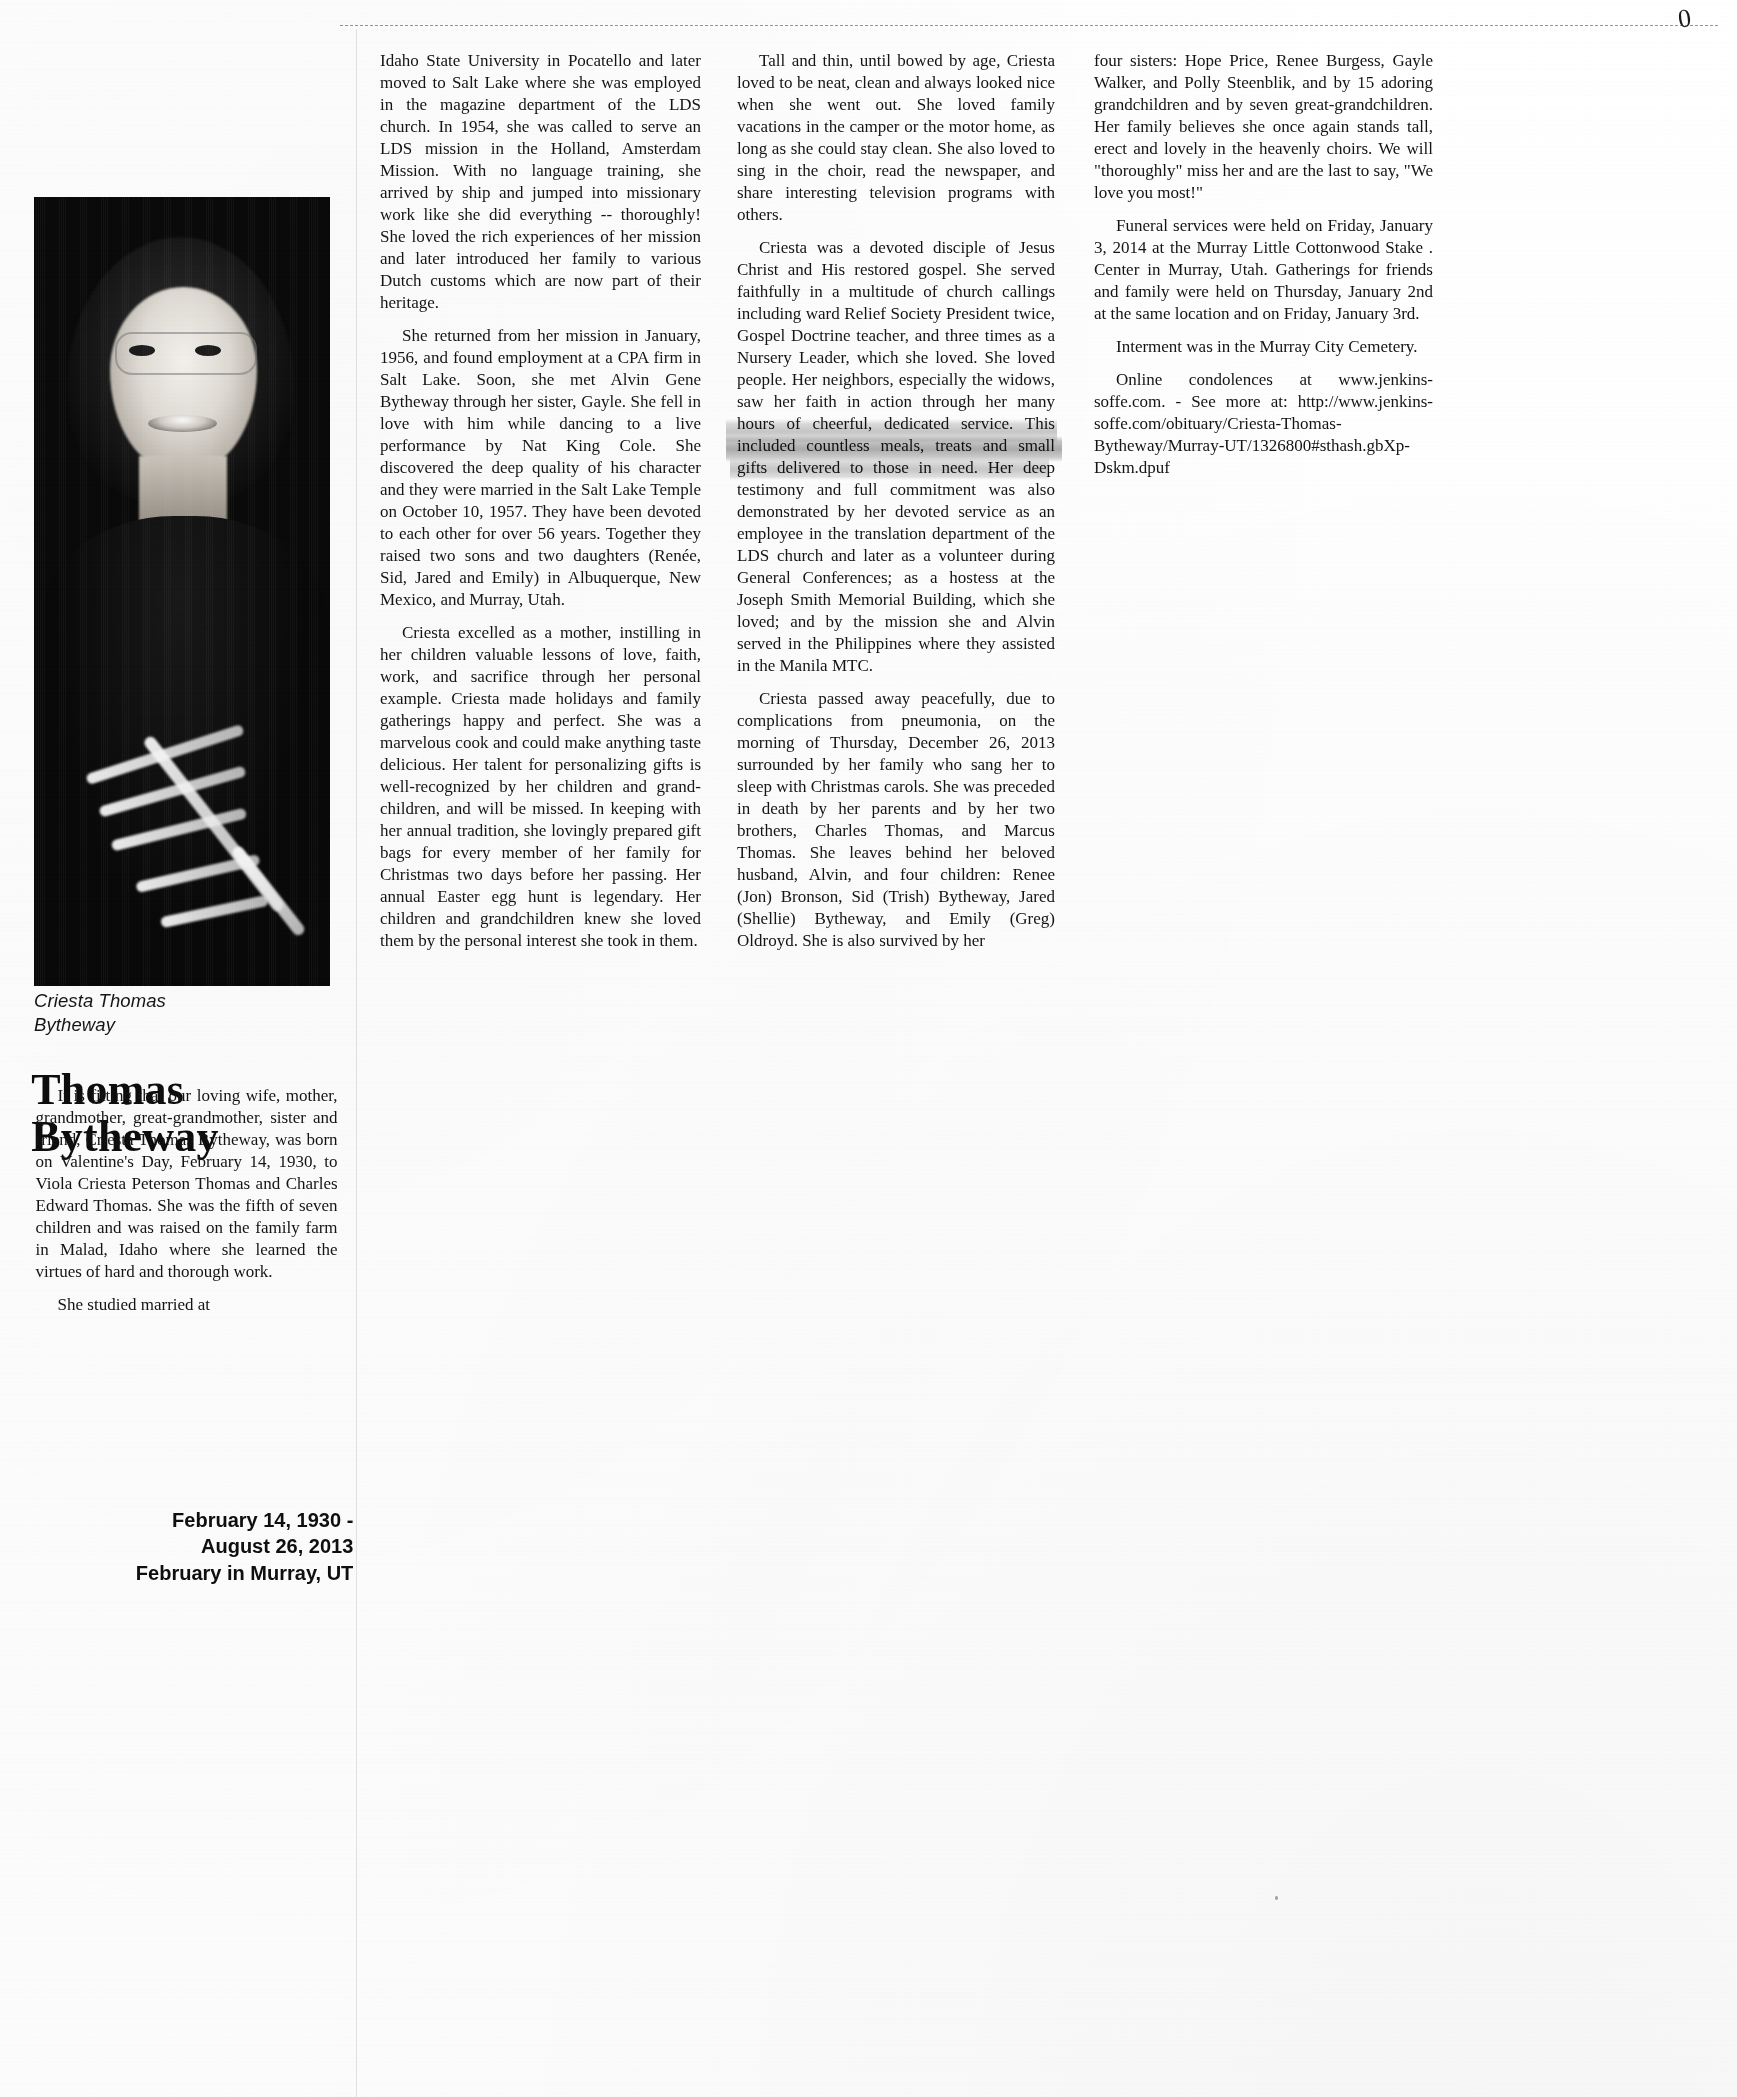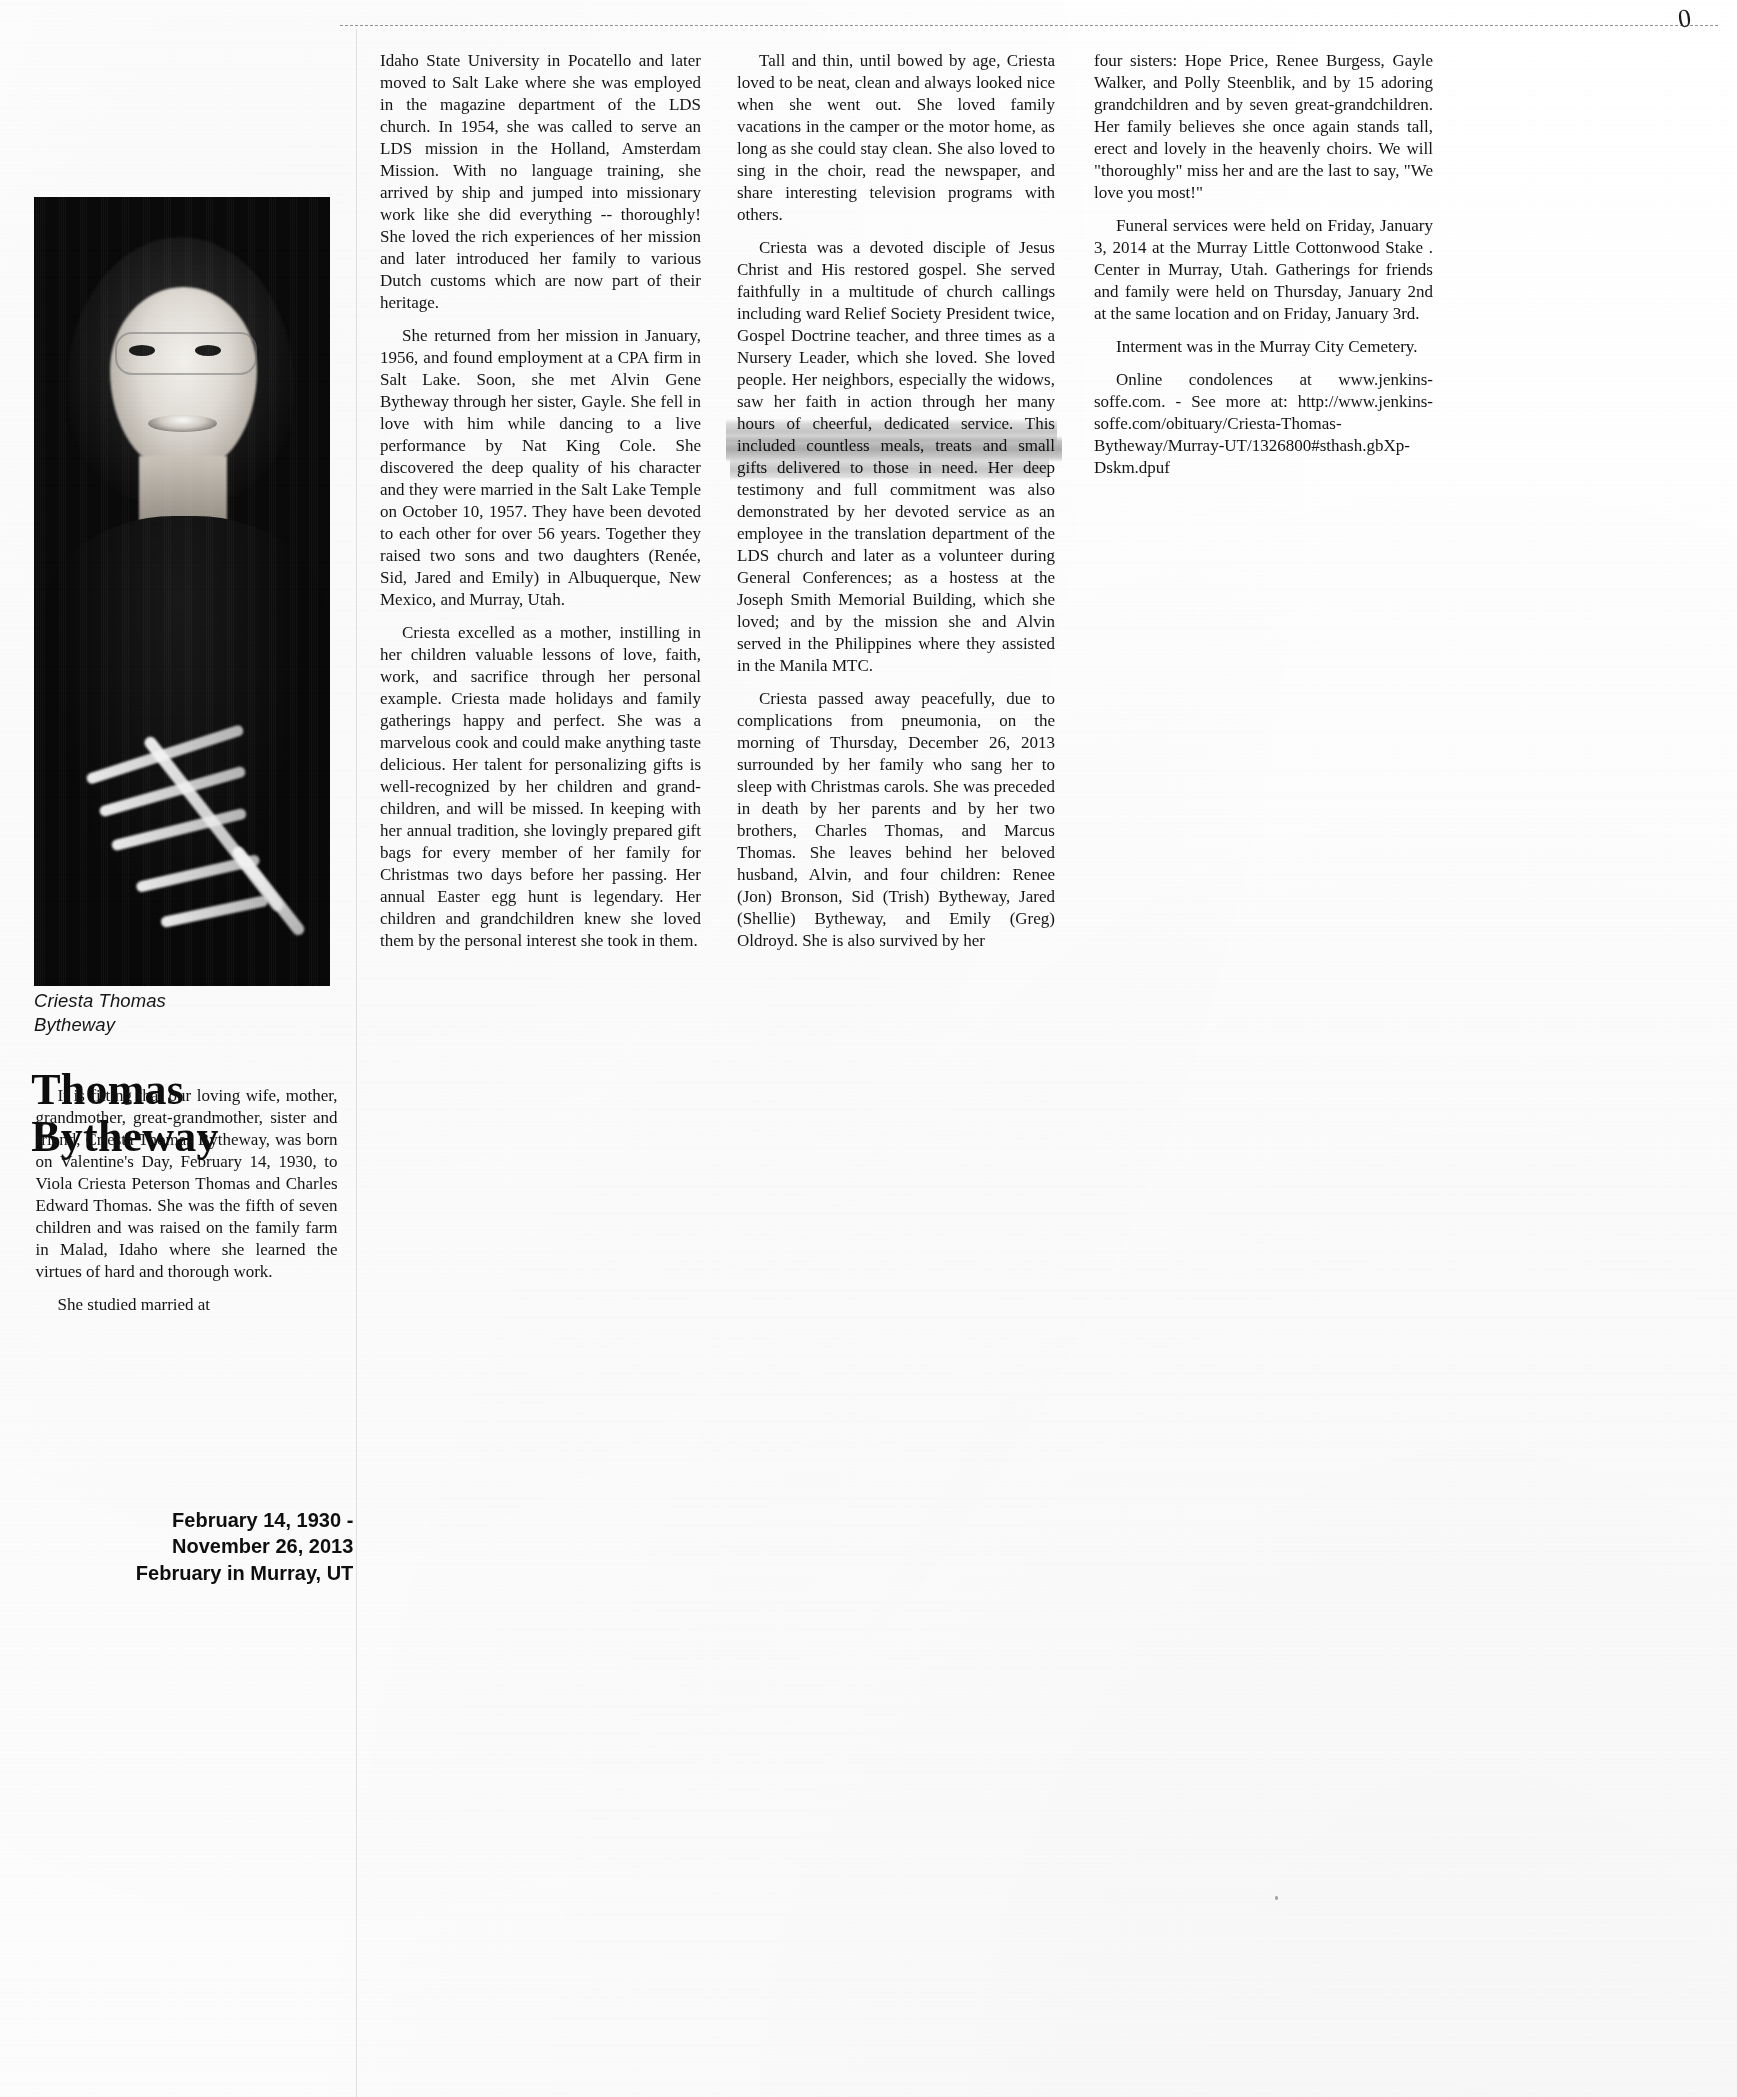--- a/index.html
+++ b/index.html
@@ -263,21 +263,21 @@
     <div>Bytheway</div>
   </div>
 
   <div id="headline">
     <span class="hl">Thomas</span>
     <span class="hl">Bytheway</span>
   </div>
 
   <div id="dates">
     <span>February 14, 1930 -</span>
-    <span>November 26, 2013</span>
+    <span>August 26, 2013</span>
     <span>February in Murray, UT</span>
   </div>
 
   <div class="col" id="col1">
     <p>It is fitting that our loving wife, mother, grandmother, great-grandmother, sister and friend, Criesta Thomas Bytheway, was born on Valentine's Day, February 14, 1930, to Viola Criesta Peterson Thomas and Charles Edward Thomas. She was the fifth of seven children and was raised on the family farm in Malad, Idaho where she learned the virtues of hard and thorough work.</p>
     <p>She studied married at</p>
   </div>
 
   <div class="col" id="col2">
     <p class="noindent">Idaho State University in Pocatello and later moved to Salt Lake where she was employed in the magazine department of the LDS church. In 1954, she was called to serve an LDS mission in the Holland, Amsterdam Mission. With no language training, she arrived by ship and jumped into missionary work like she did everything -- thoroughly! She loved the rich experiences of her mission and later introduced her family to various Dutch customs which are now part of their heritage.</p>

